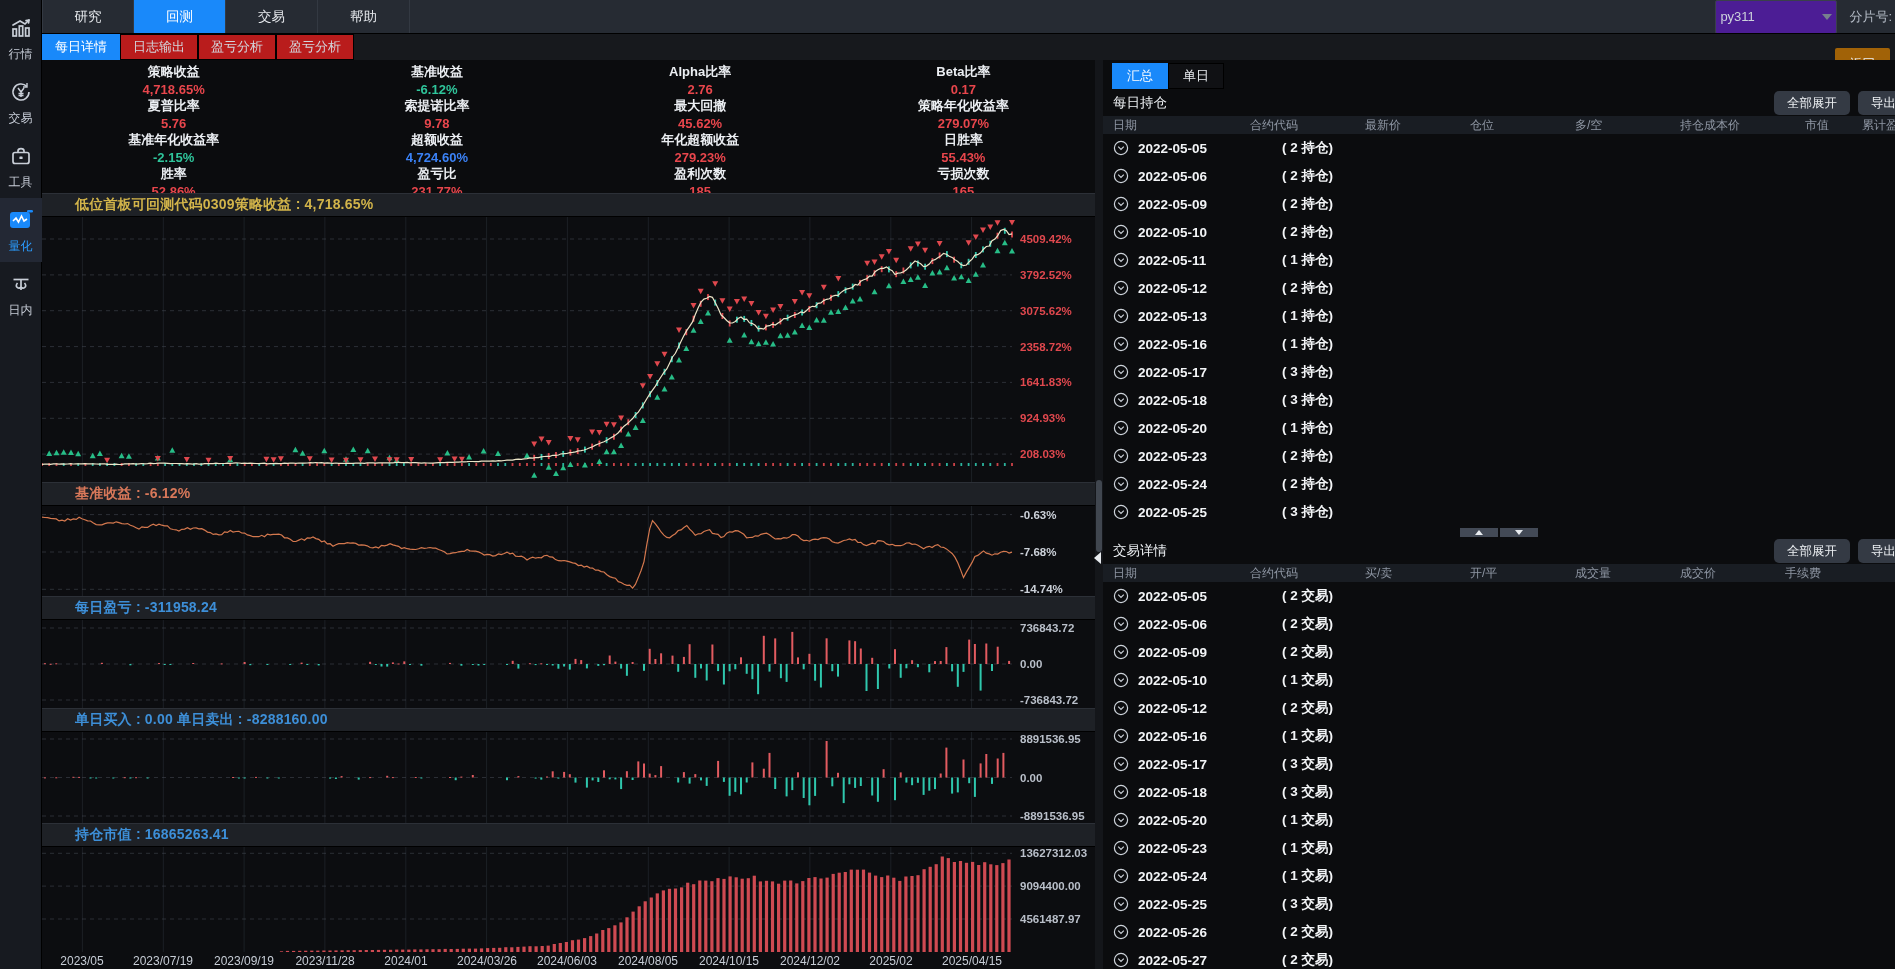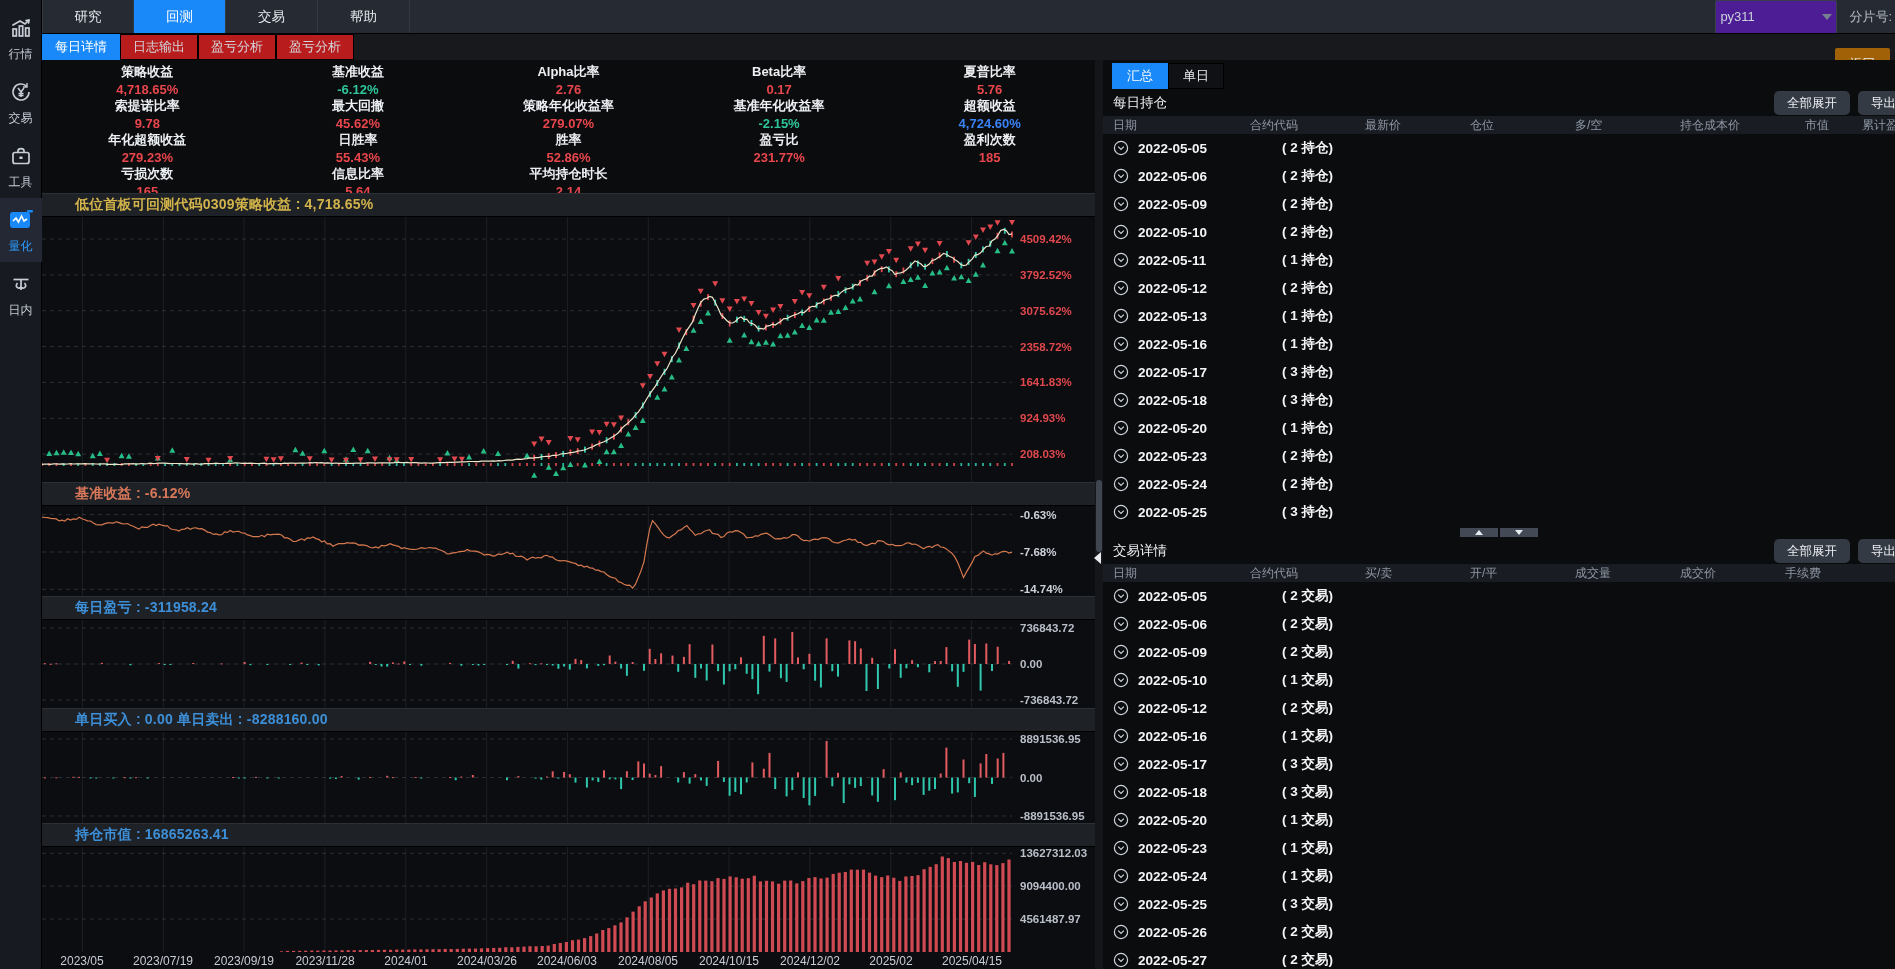--- a/index.html
+++ b/index.html
@@ -27,21 +27,21 @@
 .shard{font-size:13px;color:#b6bdc8;white-space:nowrap}
 .row2{height:27px;background:#17191d;display:flex;position:relative;flex-shrink:0;border-top:1px solid #000}
 .subtab{padding:0 12px;display:flex;align-items:center;font-size:13px;color:#d2d6dd;background:#b91c1c;
         border:1px solid #000;cursor:pointer;white-space:nowrap}
 .subtab.active{background:#1989fa;color:#fff;border-color:#1989fa}
 .back-btn{position:absolute;right:5px;top:14px;height:23px;padding:16px 15px;background:#a16207;border-radius:2px;
           font-size:12.5px;color:#eef1f5;display:flex;align-items:center;cursor:pointer}
 
 .body{flex:1;display:flex;min-height:0}
 .left{width:1053px;flex-shrink:0;display:flex;flex-direction:column;background:#0b0c0e;overflow:hidden}
-.stats{height:133px;flex-shrink:0;display:grid;grid-template-columns:repeat(5,1fr);grid-template-rows:repeat(3,1fr);padding:3px 0 2px}
+.stats{height:133px;flex-shrink:0;display:grid;grid-template-columns:repeat(4,1fr);grid-template-rows:repeat(3,1fr);padding:3px 0 2px}
 .stat{display:flex;flex-direction:column;align-items:center;justify-content:center;gap:1px}
 .stat .sl{font-size:13px;color:#eceff3;font-weight:700}
 .stat .sv{font-size:13px;font-weight:700}
 .chart-sec{flex-shrink:0}
 .chart-sec .ct{height:24px;background:#1e2126;border-top:1px solid #2c3037;border-bottom:1px solid #000;
                display:flex;align-items:center;padding-left:33px;font-size:14px;font-weight:700;letter-spacing:.2px}
 .chart-sec svg{display:block;background:#0c0d10}
 .xaxis{position:relative;height:17px;background:#0c0d10}
 .xaxis span{position:absolute;top:2px;transform:translateX(-50%);font-size:12px;color:#c7cdd6;white-space:nowrap}
 

